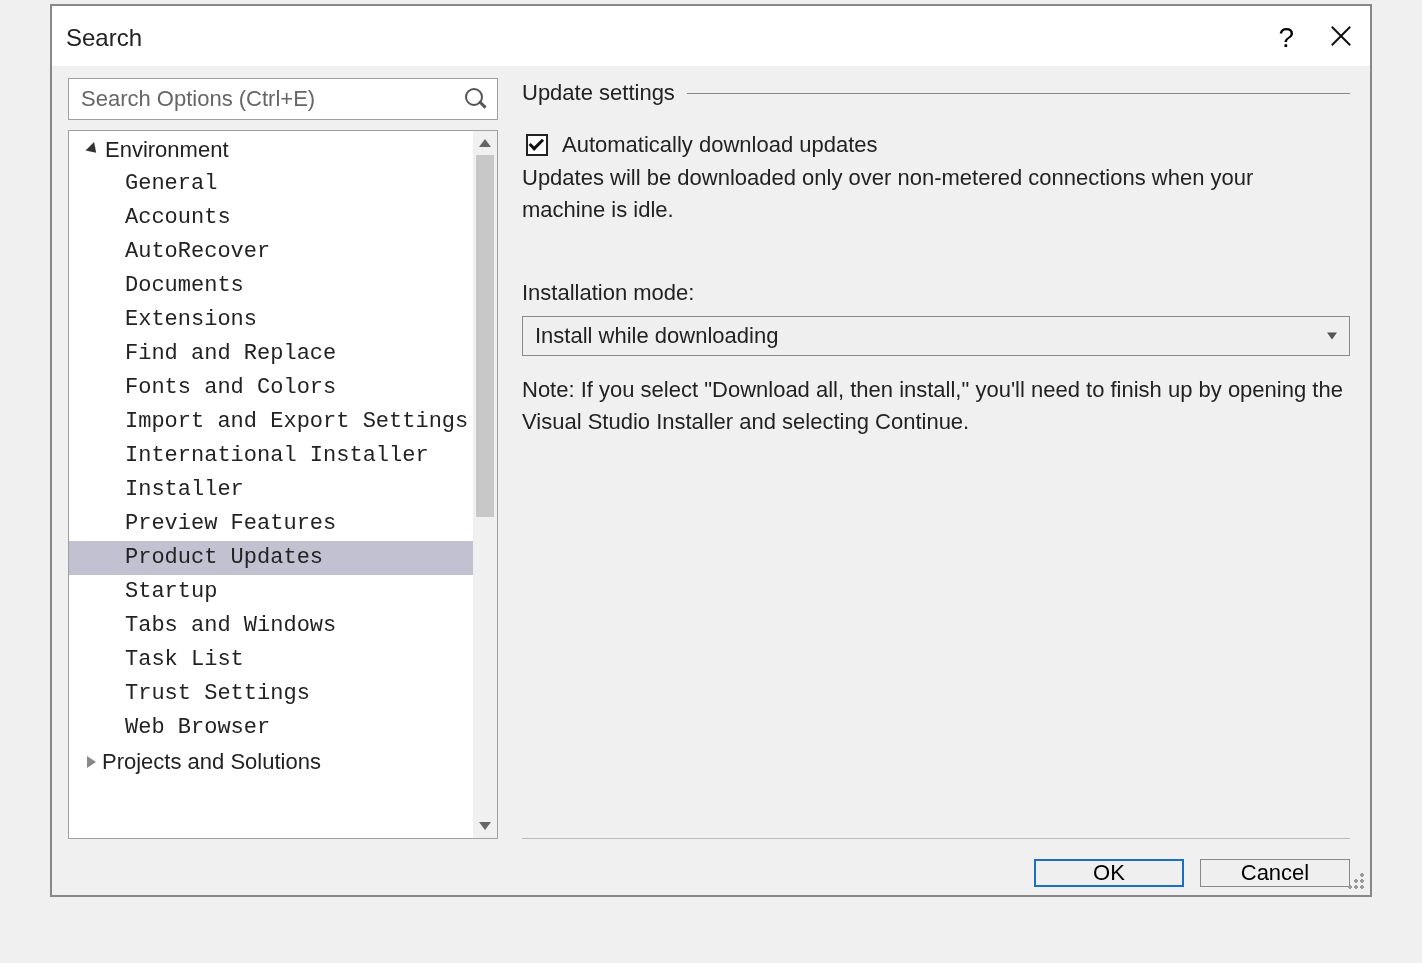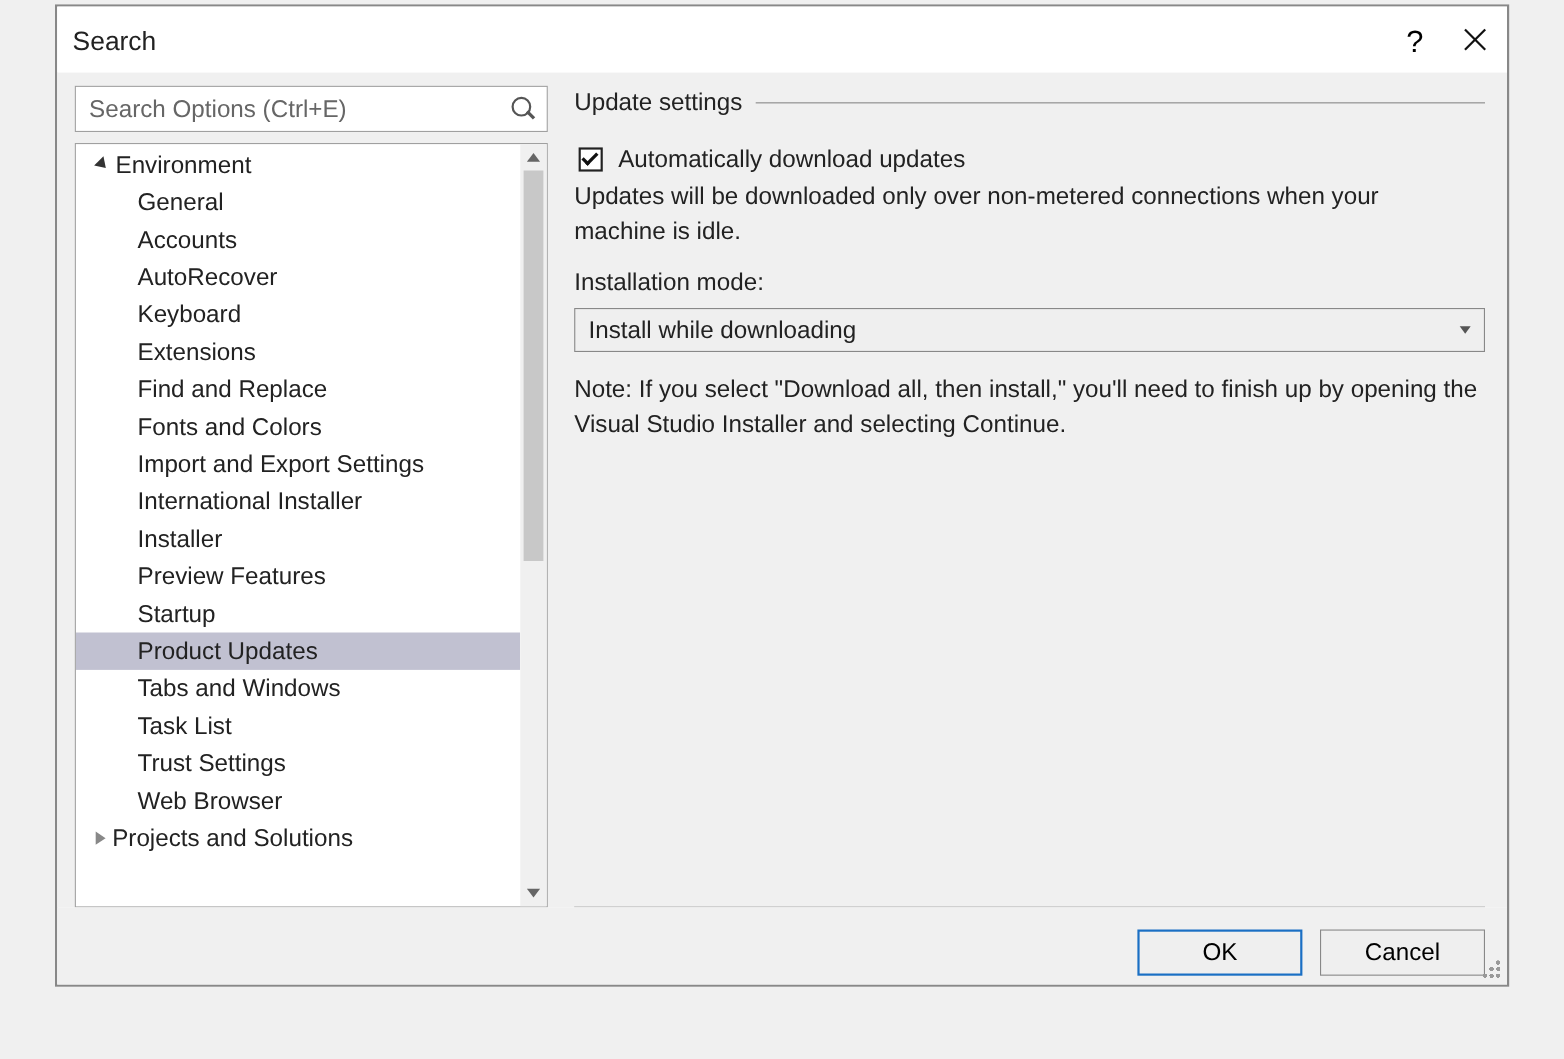--- a/index.html
+++ b/index.html
@@ -94,21 +94,21 @@
   }
   .tree-item {
     font-size: 22px;
     color: #222;
     height: 34px;
     line-height: 34px;
     cursor: default;
     white-space: nowrap;
   }
   .tree-item.root { padding-left: 18px; }
-  .tree-item.child { padding-left: 56px; }
+  .tree-item.child { padding-left: 56px; font-family: Liberation Mono, monospace; }
   .tree-item.selected { background: #c1c1d1; }
   .expander {
     display:inline-block; width:0; height:0; margin-right:6px;
     vertical-align: middle;
   }
   .expander.open {
     border-left:6px solid transparent; border-right:6px solid transparent;
     border-top:9px solid #333;
     transform: translateY(-2px) rotate(-45deg);
   }
@@ -150,21 +150,21 @@
   .section-header .rule { flex:1; height:1px; background:#888; }
   .check-row { display:flex; align-items:center; gap:14px; margin-bottom:4px; padding-left:4px;}
   .checkbox {
     width:22px; height:22px; border:2px solid #222; background:#fff;
     display:inline-flex; align-items:center; justify-content:center;
   }
   .checkmark {
     width:14px; height:8px; border-left:3px solid #111; border-bottom:3px solid #111;
     transform: rotate(-45deg) translate(1px,-2px);
   }
-  .desc { line-height:1.45; margin-bottom:18px; max-width: 810px;}
+  .desc { line-height:1.45; margin-bottom:54px; max-width: 810px;}
   .label-row { margin-bottom:10px; }
   .dropdown {
     height:40px; border:1px solid #888; background:#efefef;
     display:flex; align-items:center; padding:0 12px; width: 100%;
     position:relative; margin-bottom:18px;
   }
   .dropdown .dd-caret {
     position:absolute; right:12px; top:50%; transform:translateY(-50%);
     width:0;height:0;border-left:5px solid transparent;border-right:5px solid transparent;border-top:7px solid #555;
   }
@@ -174,21 +174,21 @@
     height:1px; background:#bbb; margin-top:auto; margin-bottom:0;
   }
 
   
   .footer {
     background:#f0f0f0;
     padding: 20px 20px 8px 0;
     display:flex; justify-content:flex-end; align-items:center; gap:16px;
   }
   .btn {
-    width:150px; height:42px; font-size:22px; border:1px solid #888;
+    width:150px; height:28px; font-size:22px; border:1px solid #888;
     background:#efefef; display:flex; align-items:center; justify-content:center;
     cursor:pointer;
   }
   .btn.primary { border:2px solid #1a6fc4; }
 
   
   .grip {
     position:absolute; right:4px; bottom:4px; width:18px; height:18px;
     background:
       radial-gradient(circle at 14px 14px,#999 2px,transparent 2px),
@@ -219,30 +219,30 @@
         <input class="search-input" type="text" placeholder="Search Options (Ctrl+E)" style="">
         <span class="mag-icon"></span>
       </div>
 
       <div class="tree-box">
         <div class="tree-scroll" id="tree-scroll">
             <div class="tree-item root"><span class="expander open"></span><span>Environment</span></div>
             <div class="tree-item child"><span>General</span></div>
             <div class="tree-item child"><span>Accounts</span></div>
             <div class="tree-item child"><span>AutoRecover</span></div>
-            <div class="tree-item child"><span>Keyboard</span></div>
+            <div class="tree-item child"><span>Documents</span></div>
             <div class="tree-item child"><span>Extensions</span></div>
             <div class="tree-item child"><span>Find and Replace</span></div>
             <div class="tree-item child"><span>Fonts and Colors</span></div>
             <div class="tree-item child"><span>Import and Export Settings</span></div>
             <div class="tree-item child"><span>International Installer</span></div>
             <div class="tree-item child"><span>Installer</span></div>
             <div class="tree-item child"><span>Preview Features</span></div>
+            <div class="tree-item child selected"><span>Product Updates</span></div>
             <div class="tree-item child"><span>Startup</span></div>
-            <div class="tree-item child selected"><span>Product Updates</span></div>
             <div class="tree-item child"><span>Tabs and Windows</span></div>
             <div class="tree-item child"><span>Task List</span></div>
             <div class="tree-item child"><span>Trust Settings</span></div>
             <div class="tree-item child"><span>Web Browser</span></div>
             <div class="tree-item root"><span class="expander closed"></span><span>Projects and Solutions</span></div>
           </div>
         <div class="vscroll">
           <div class="arrow">
               <span class="tri-up"></span>
             </div>

